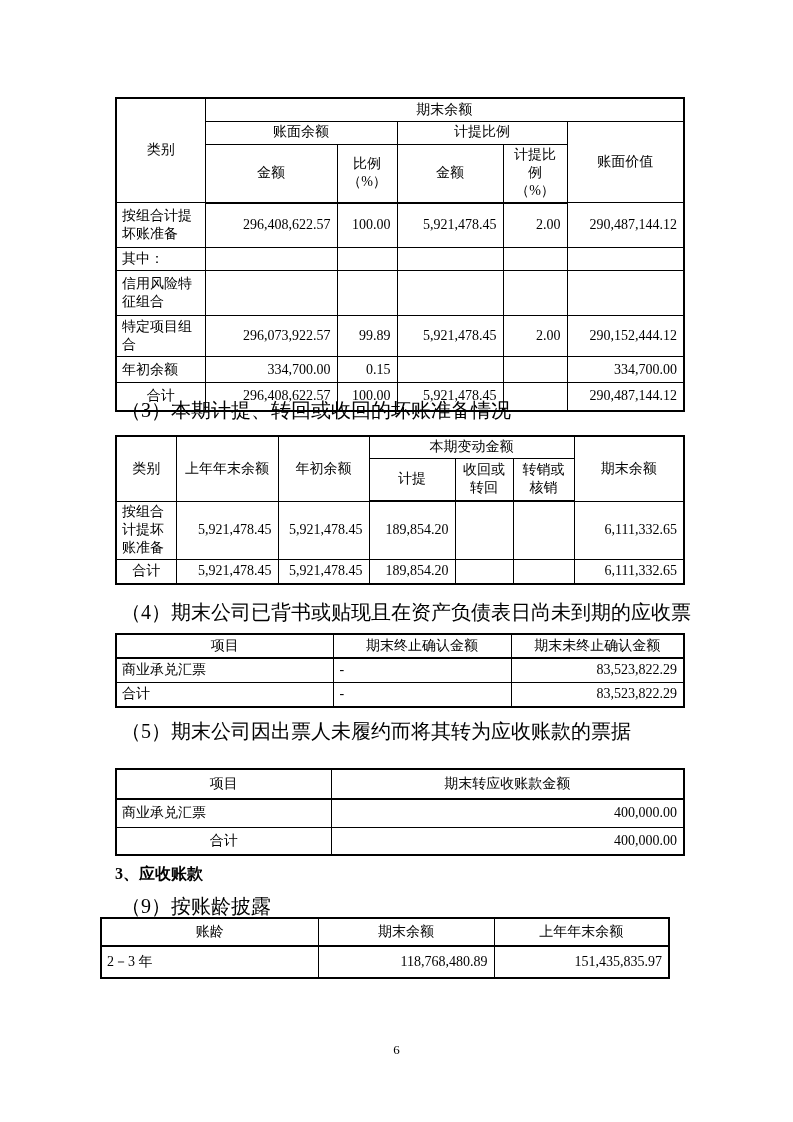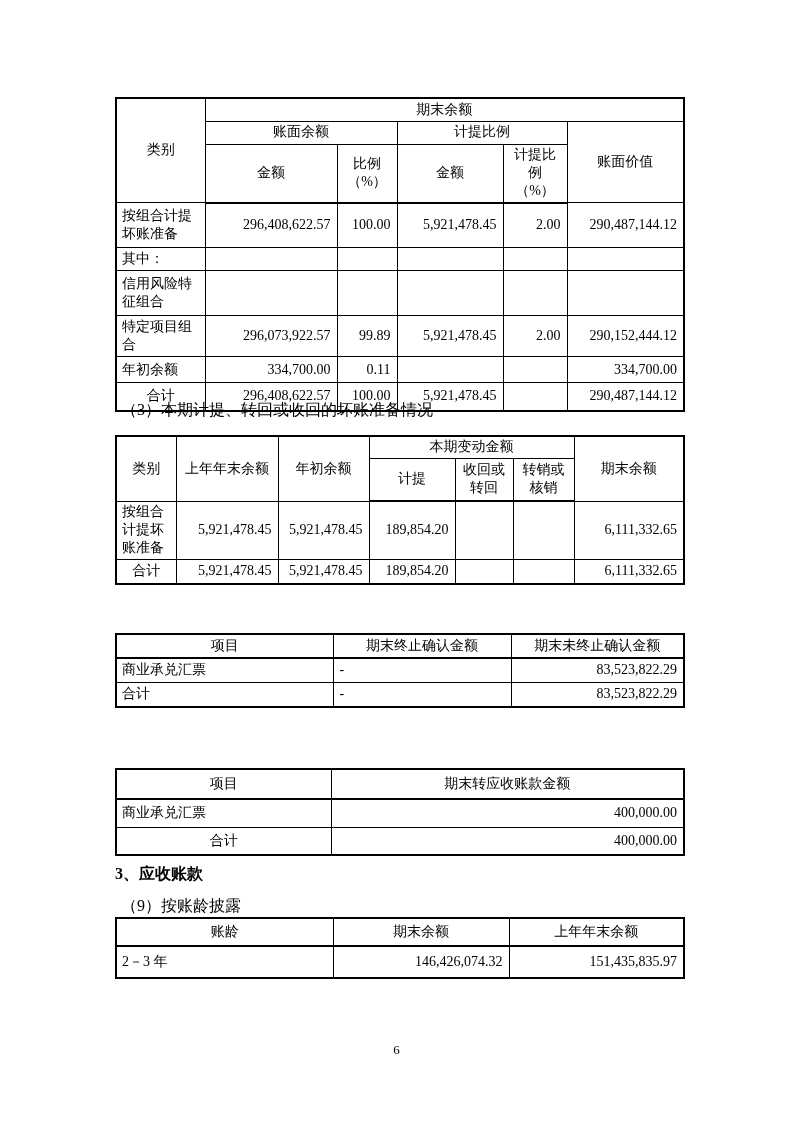--- a/index.html
+++ b/index.html
@@ -14,21 +14,21 @@
   td {
     border:1px solid #000; font-size:14px; line-height:1.32;
     padding:1px 6px; vertical-align:middle; word-break:break-all;
   }
   tr.hdr > td { text-align:center;font-family:Liberation Serif, serif; }
   tr.hdr-b > td { border-bottom-width:2px; }
   td.lbl { text-align:left; padding-left:5px; }
   td.num { text-align:right; padding-right:6px;margin-top:20px; }
   td.ctr { text-align:center; }
   td.lft { text-align:left; padding-left:6px; }
-  .sec-title { font-size:16px; line-height:20px; white-space:nowrap; }
+  .sec-title { font-size:20px; line-height:20px; white-space:nowrap; }
   .big-head { font-size:16px; font-weight:bold; line-height:20px; white-space:nowrap; }
   .pageno { width:793px; text-align:center; font-size:13px; }
 </style>
 </head>
 <body>
 
 <div class="page">
 
   <div class="abs" style="top:97px;left:115px;">
     <table>
@@ -84,21 +84,21 @@
         <td class="lbl">特定项目组合</td>
         <td class="num">296,073,922.57</td>
         <td class="num">99.89</td>
         <td class="num">5,921,478.45</td>
         <td class="num">2.00</td>
         <td class="num">290,152,444.12</td>
       </tr>
       <tr style="height:26px">
         <td class="lbl">年初余额</td>
         <td class="num">334,700.00</td>
-        <td class="num">0.11</td>
+        <td class="num">0.15</td>
         <td class="num"></td>
         <td class="num"></td>
         <td class="num">334,700.00</td>
       </tr>
       <tr style="height:28px">
         <td class="ctr">合计</td>
         <td class="num">296,408,622.57</td>
         <td class="num">100.00</td>
         <td class="num">5,921,478.45</td>
         <td class="num"></td>
@@ -149,20 +149,21 @@
         <td class="num">5,921,478.45</td>
         <td class="num">189,854.20</td>
         <td class="num"></td>
         <td class="num"></td>
         <td class="num">6,111,332.65</td>
       </tr>
     </tbody>
       </table>
   </div>
 
+  <div class="abs sec-title" style="top:602px;left:121px;">（4）期末公司已背书或贴现且在资产负债表日尚未到期的应收票</div>
 
   <div class="abs" style="top:633px;left:115px;">
     <table>
       <colgroup>
         <col style="width:217px">
           <col style="width:178px">
           <col style="width:173px">
       </colgroup>
       <tbody>
           <tr class="hdr hdr-b" style="height:24px">
@@ -177,20 +178,21 @@
       </tr>
       <tr style="height:25px">
         <td class="lbl">合计</td>
         <td class="lft">-</td>
         <td class="num">83,523,822.29</td>
       </tr>
     </tbody>
       </table>
   </div>
 
+  <div class="abs sec-title" style="top:721px;left:121px;">（5）期末公司因出票人未履约而将其转为应收账款的票据</div>
 
   <div class="abs" style="top:768px;left:115px;">
     <table>
       <colgroup>
         <col style="width:215px">
           <col style="width:353px">
       </colgroup>
       <tbody>
           <tr class="hdr hdr-b" style="height:30px">
         <td>项目</td>
@@ -205,36 +207,36 @@
         <td class="num">400,000.00</td>
       </tr>
     </tbody>
       </table>
   </div>
 
   <div class="abs big-head" style="top:864px;left:115px;">3、应收账款</div>
 
   <div class="abs sec-title" style="top:896px;left:121px;">（9）按账龄披露</div>
 
-  <div class="abs" style="top:917px;left:115px;">
+  <div class="abs" style="top:917px;left:100px;">
     <table>
       <colgroup>
         <col style="width:217px">
           <col style="width:176px">
           <col style="width:175px">
       </colgroup>
       <tbody>
           <tr class="hdr hdr-b" style="height:28px">
         <td>账龄</td>
         <td>期末余额</td>
         <td>上年年末余额</td>
       </tr>
       <tr style="height:32px">
         <td class="lbl">2－3 年</td>
-        <td class="num">146,426,074.32</td>
+        <td class="num">118,768,480.89</td>
         <td class="num">151,435,835.97</td>
       </tr>
     </tbody>
       </table>
   </div>
 
   <div class="abs pageno" style="top:1042px;left:0;">6</div>
 
 </div>
 

